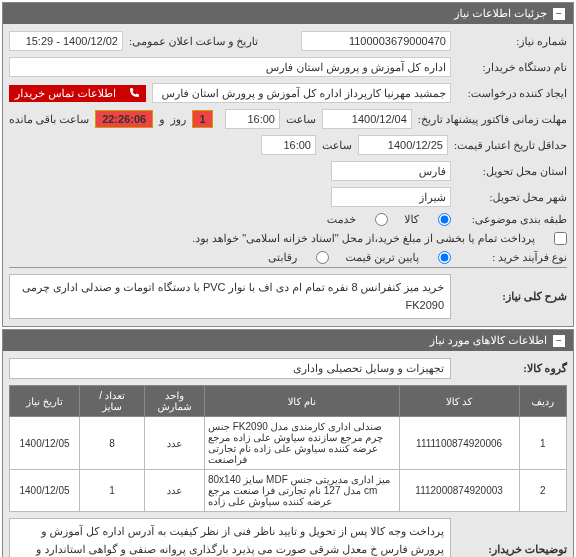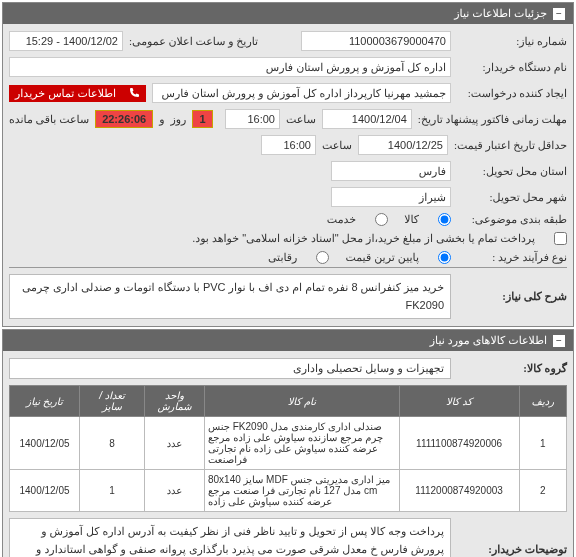--- a/index.html
+++ b/index.html
@@ -114,21 +114,20 @@
     background: #fff;
     font-size: 10px;
   }
   table.data th {
     background: #666;
     color: #fff;
     border: 1px solid #888;
     padding: 4px 12px;
     font-weight: normal;
     text-align: center;
-    font-style: italic;
   }
   table.data td {
     border: 1px solid #bbb;
     padding: 4px 3px;
     text-align: center;
     vertical-align: middle;
   }
   table.data td.right { text-align: left; }
   .sep-top { border-top: 1px solid #999; padding-top: 6px; }
   .spacer { flex: 1; }

